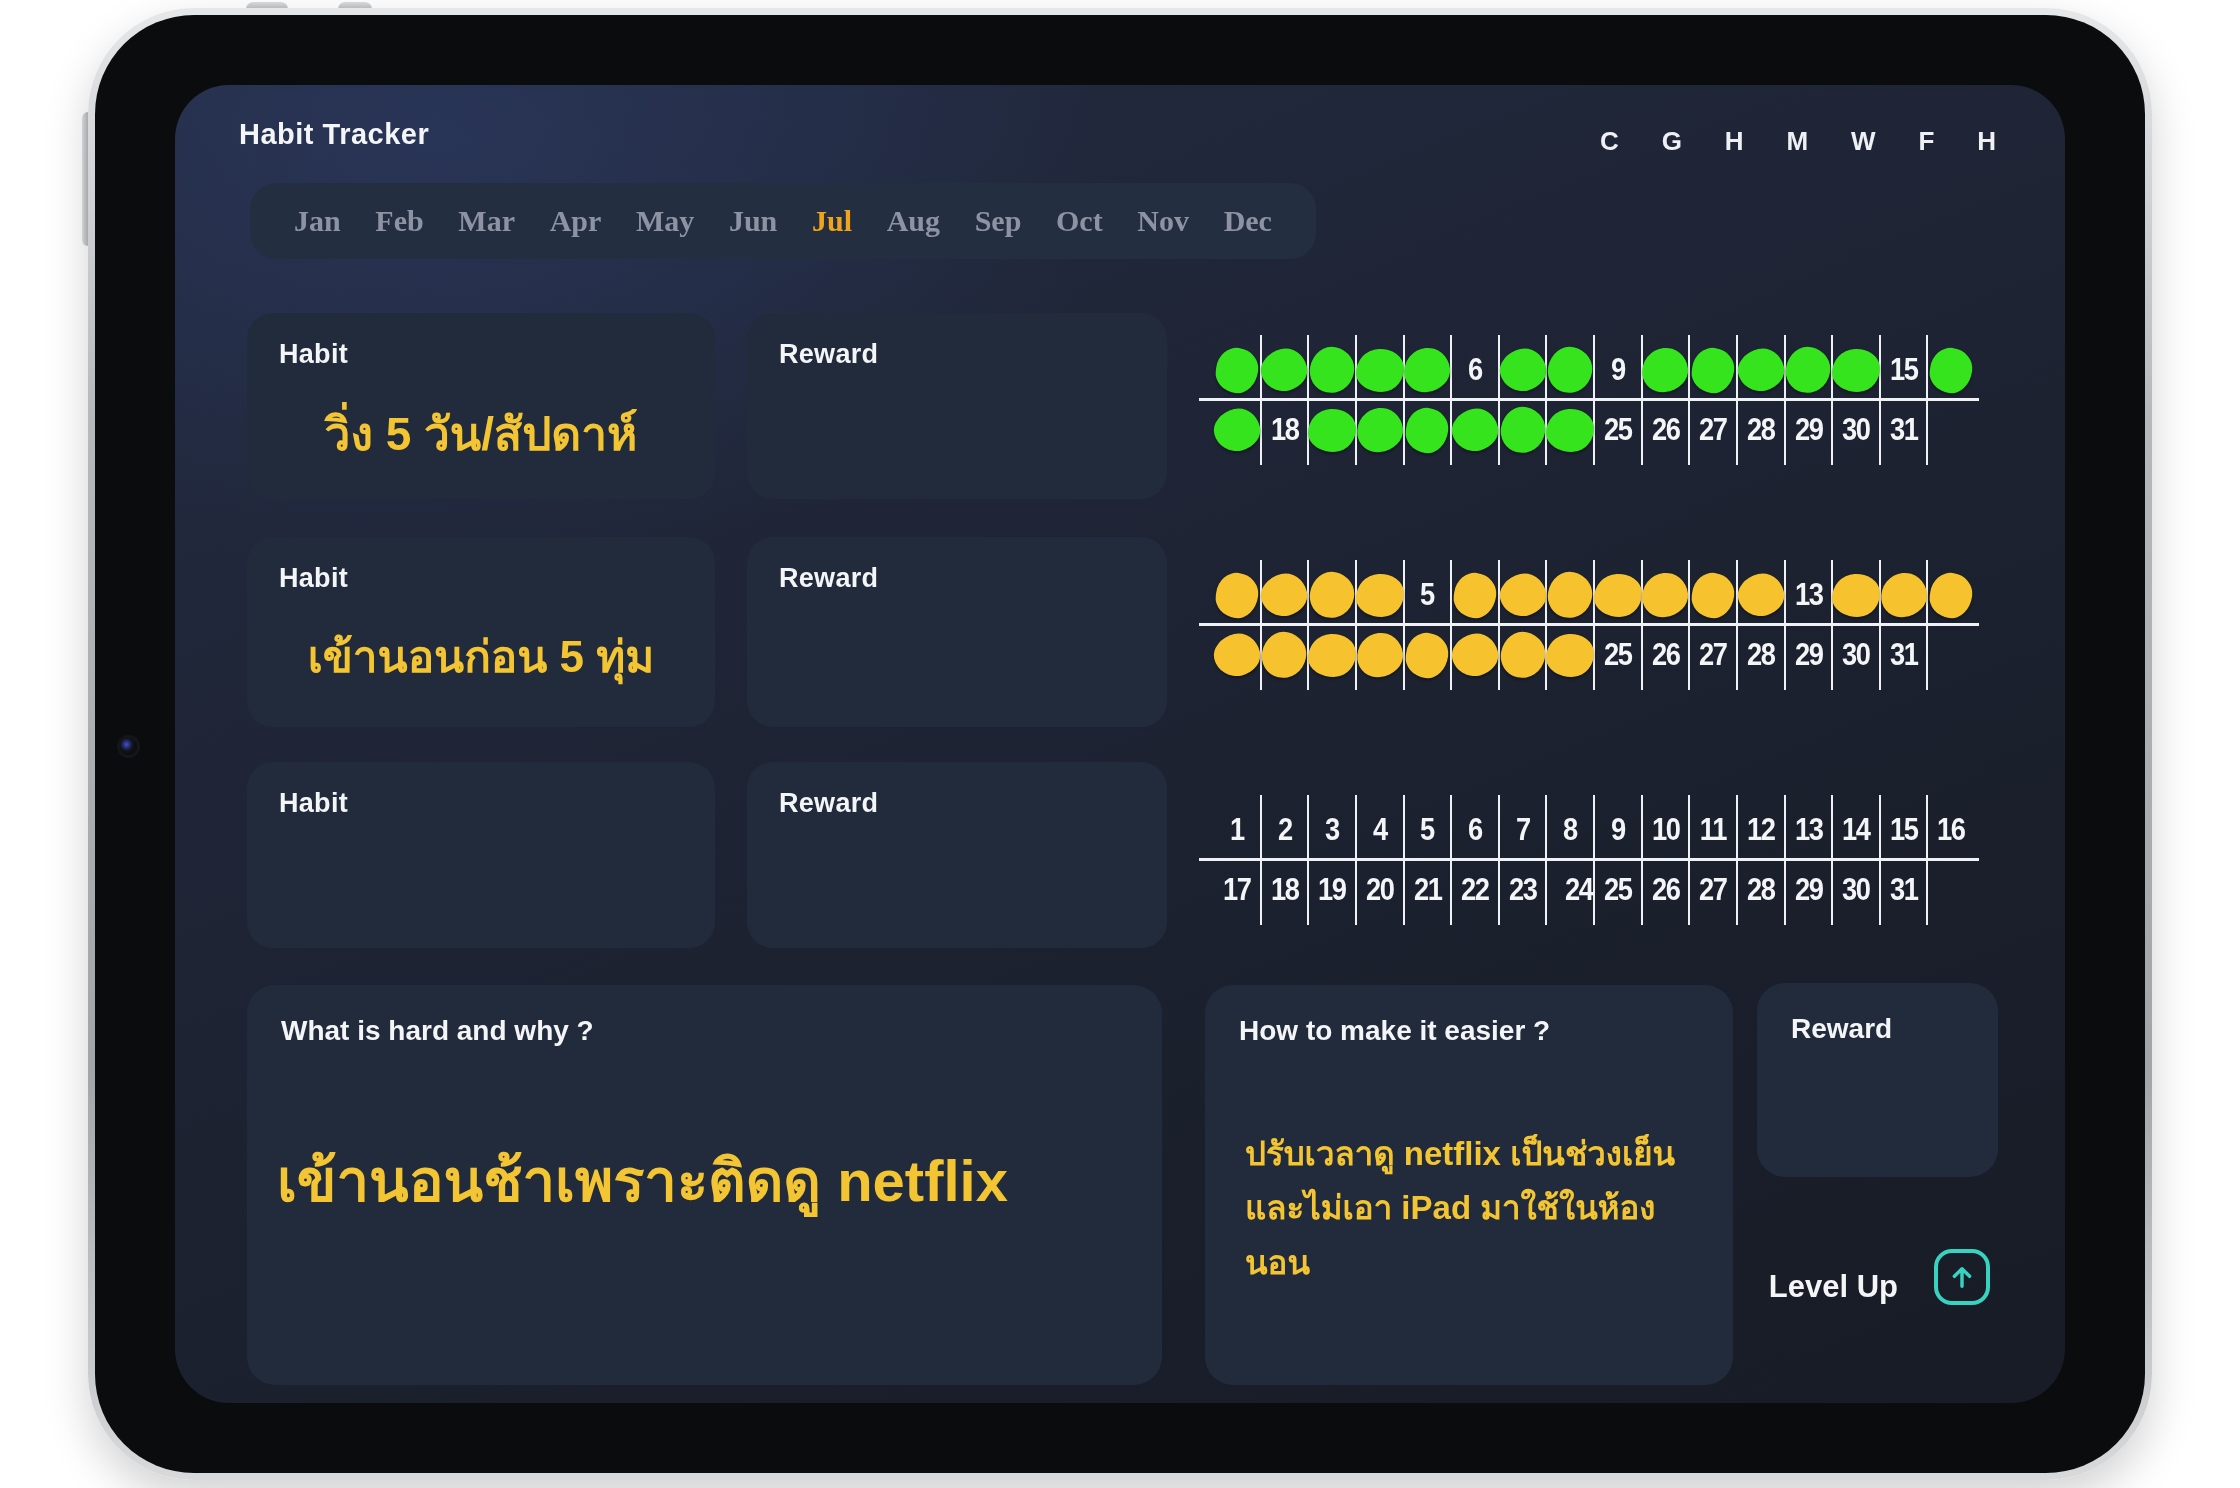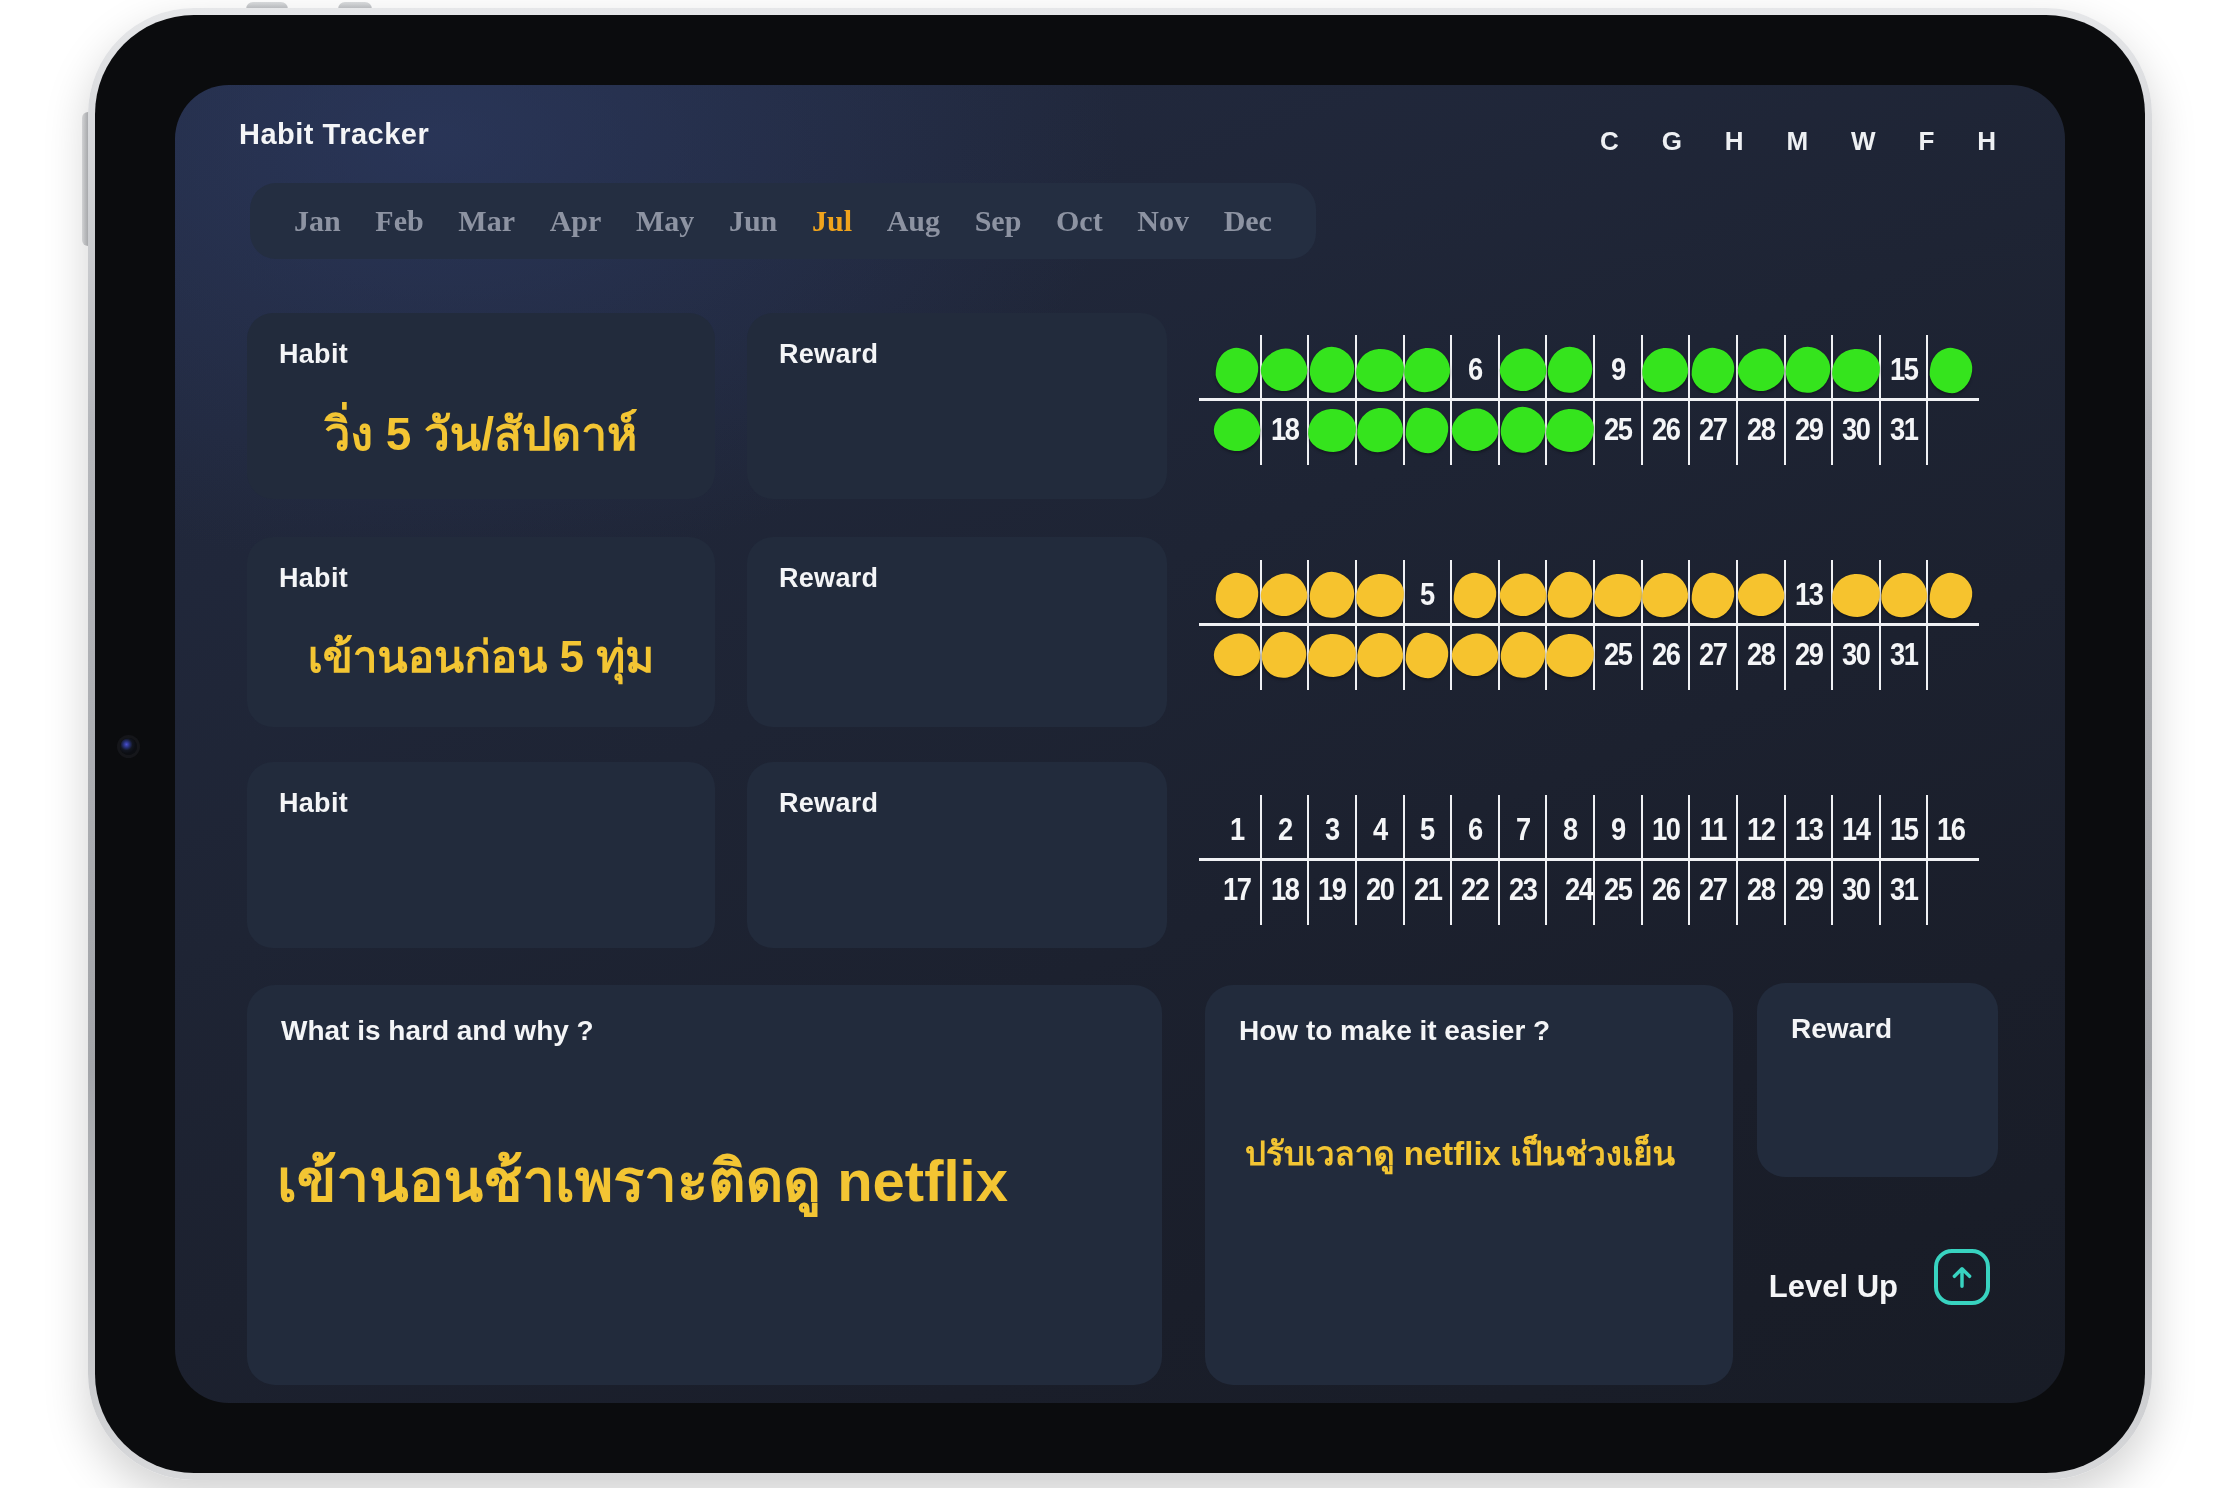--- a/index.html
+++ b/index.html
@@ -487,20 +487,21 @@
 
     <div class="note-card pos-hard">
       <div class="note-label">What is hard and why ?</div>
       <div class="hard-value">เข้านอนช้าเพราะติดดู netflix</div>
     </div>
 
     <div class="note-card pos-easier">
       <div class="note-label">How to make it easier ?</div>
       <div class="easier-lines">
         <div>ปรับเวลาดู netflix เป็นช่วงเย็น</div>
+        <div>และไม่เอา iPad มาใช้ในห้องนอน</div>
       </div>
     </div>
 
     <div class="note-card pos-point">
       <div class="note-label">Reward</div>
     </div>
 
     <div class="levelup">
       <span class="levelup-label">Level Up</span>
       <span class="levelup-icon">

